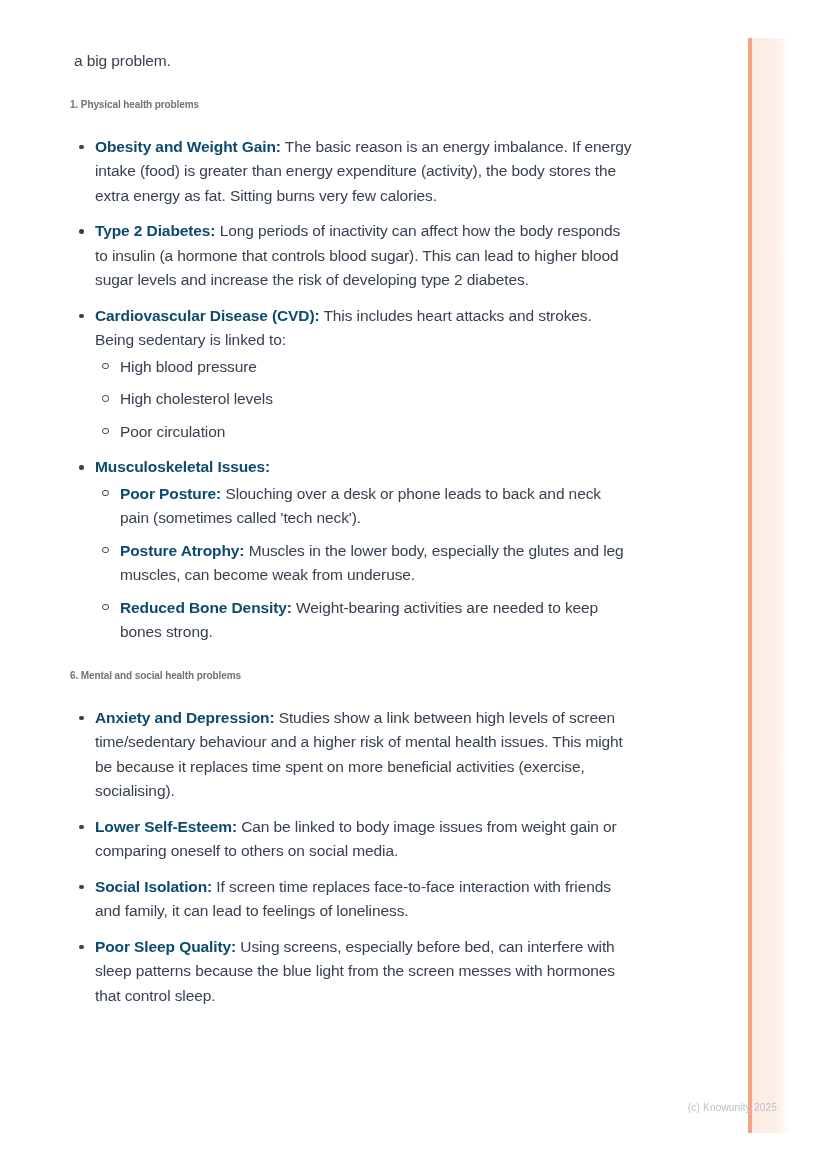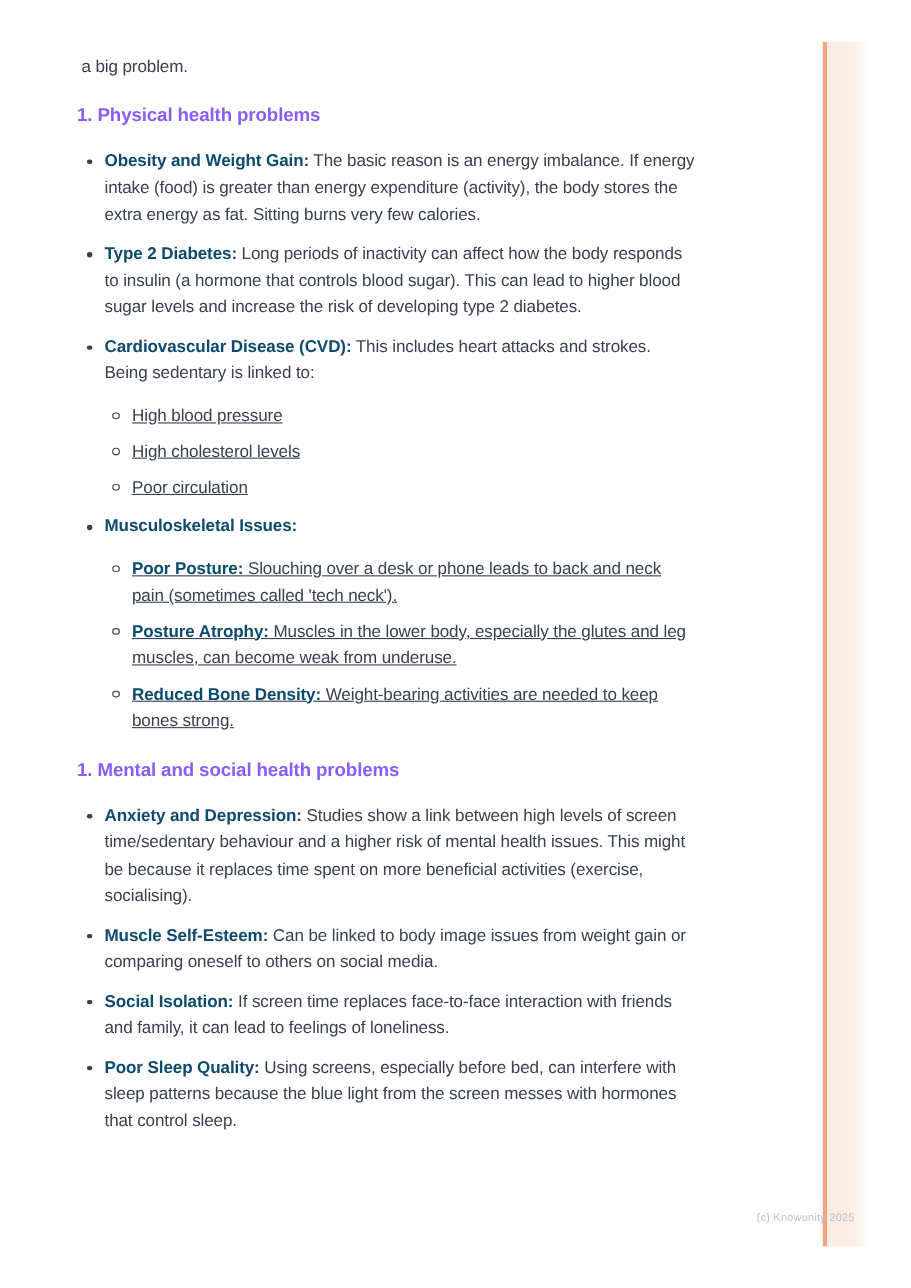--- a/index.html
+++ b/index.html
@@ -34,24 +34,24 @@
     top: 45px;
     width: 563px;
     font-size: 15.5px;
     line-height: 24.5px;
     z-index: 2;
   }
   .intro {
     margin: 4px;
   }
   h3.section-heading {
-    font-size: 17px;
+    font-size: 10px;
     line-height: 24.5px;
     font-weight: bold;
-    color: #8b5cf6;
+    color: #737373;
     margin: 19px 0 0 0;
   }
   ul.list {
     list-style: none;
     margin: 17.5px 0 0 0;
     padding: 0;
   }
   ul.list > li {
     position: relative;
     padding-left: 25px;
@@ -62,23 +62,22 @@
     position: absolute;
     left: 9px;
     top: 10px;
     width: 4.5px;
     height: 4.5px;
     border-radius: 50%;
     background: #374151;
   }
   ul.sublist {
     list-style: none;
-    margin: 14px 0 8px 0;
+    margin: 2px 0 8px 0;
     padding: 0;
-    text-decoration: underline;
   }
   ul.sublist > li {
     position: relative;
     padding-left: 25px;
     margin: 0 0 8px 0;
   }
   ul.sublist > li::before {
     content: "";
     position: absolute;
     left: 7px;
@@ -120,23 +119,23 @@
             <li>High blood pressure</li>
             <li>High cholesterol levels</li>
             <li>Poor circulation</li>
           </ul></li>
         <li><strong class="lead">Musculoskeletal Issues:</strong><ul class="sublist">
             <li><strong class="lead">Poor Posture:</strong> Slouching over a desk or phone leads to back and neck pain (sometimes called 'tech neck').</li>
             <li><strong class="lead">Posture Atrophy:</strong> Muscles in the lower body, especially the glutes and leg muscles, can become weak from underuse.</li>
             <li><strong class="lead">Reduced Bone Density:</strong> Weight-bearing activities are needed to keep bones strong.</li>
           </ul></li>
       </ul>
-      <h3 class="section-heading">1. Mental and social health problems</h3>
+      <h3 class="section-heading">6. Mental and social health problems</h3>
       <ul class="list">
         <li><strong class="lead">Anxiety and Depression:</strong> Studies show a link between high levels of screen time/sedentary behaviour and a higher risk of mental health issues. This might be because it replaces time spent on more beneficial activities (exercise, socialising).</li>
-        <li><strong class="lead">Muscle Self-Esteem:</strong> Can be linked to body image issues from weight gain or comparing oneself to others on social media.</li>
+        <li><strong class="lead">Lower Self-Esteem:</strong> Can be linked to body image issues from weight gain or comparing oneself to others on social media.</li>
         <li><strong class="lead">Social Isolation:</strong> If screen time replaces face-to-face interaction with friends and family, it can lead to feelings of loneliness.</li>
         <li><strong class="lead">Poor Sleep Quality:</strong> Using screens, especially before bed, can interfere with sleep patterns because the blue light from the screen messes with hormones that control sleep.</li>
       </ul>
     </div>
 </div>
 
 <div class="footer">(c) Knowunity 2025</div>
 
 </body></html>

